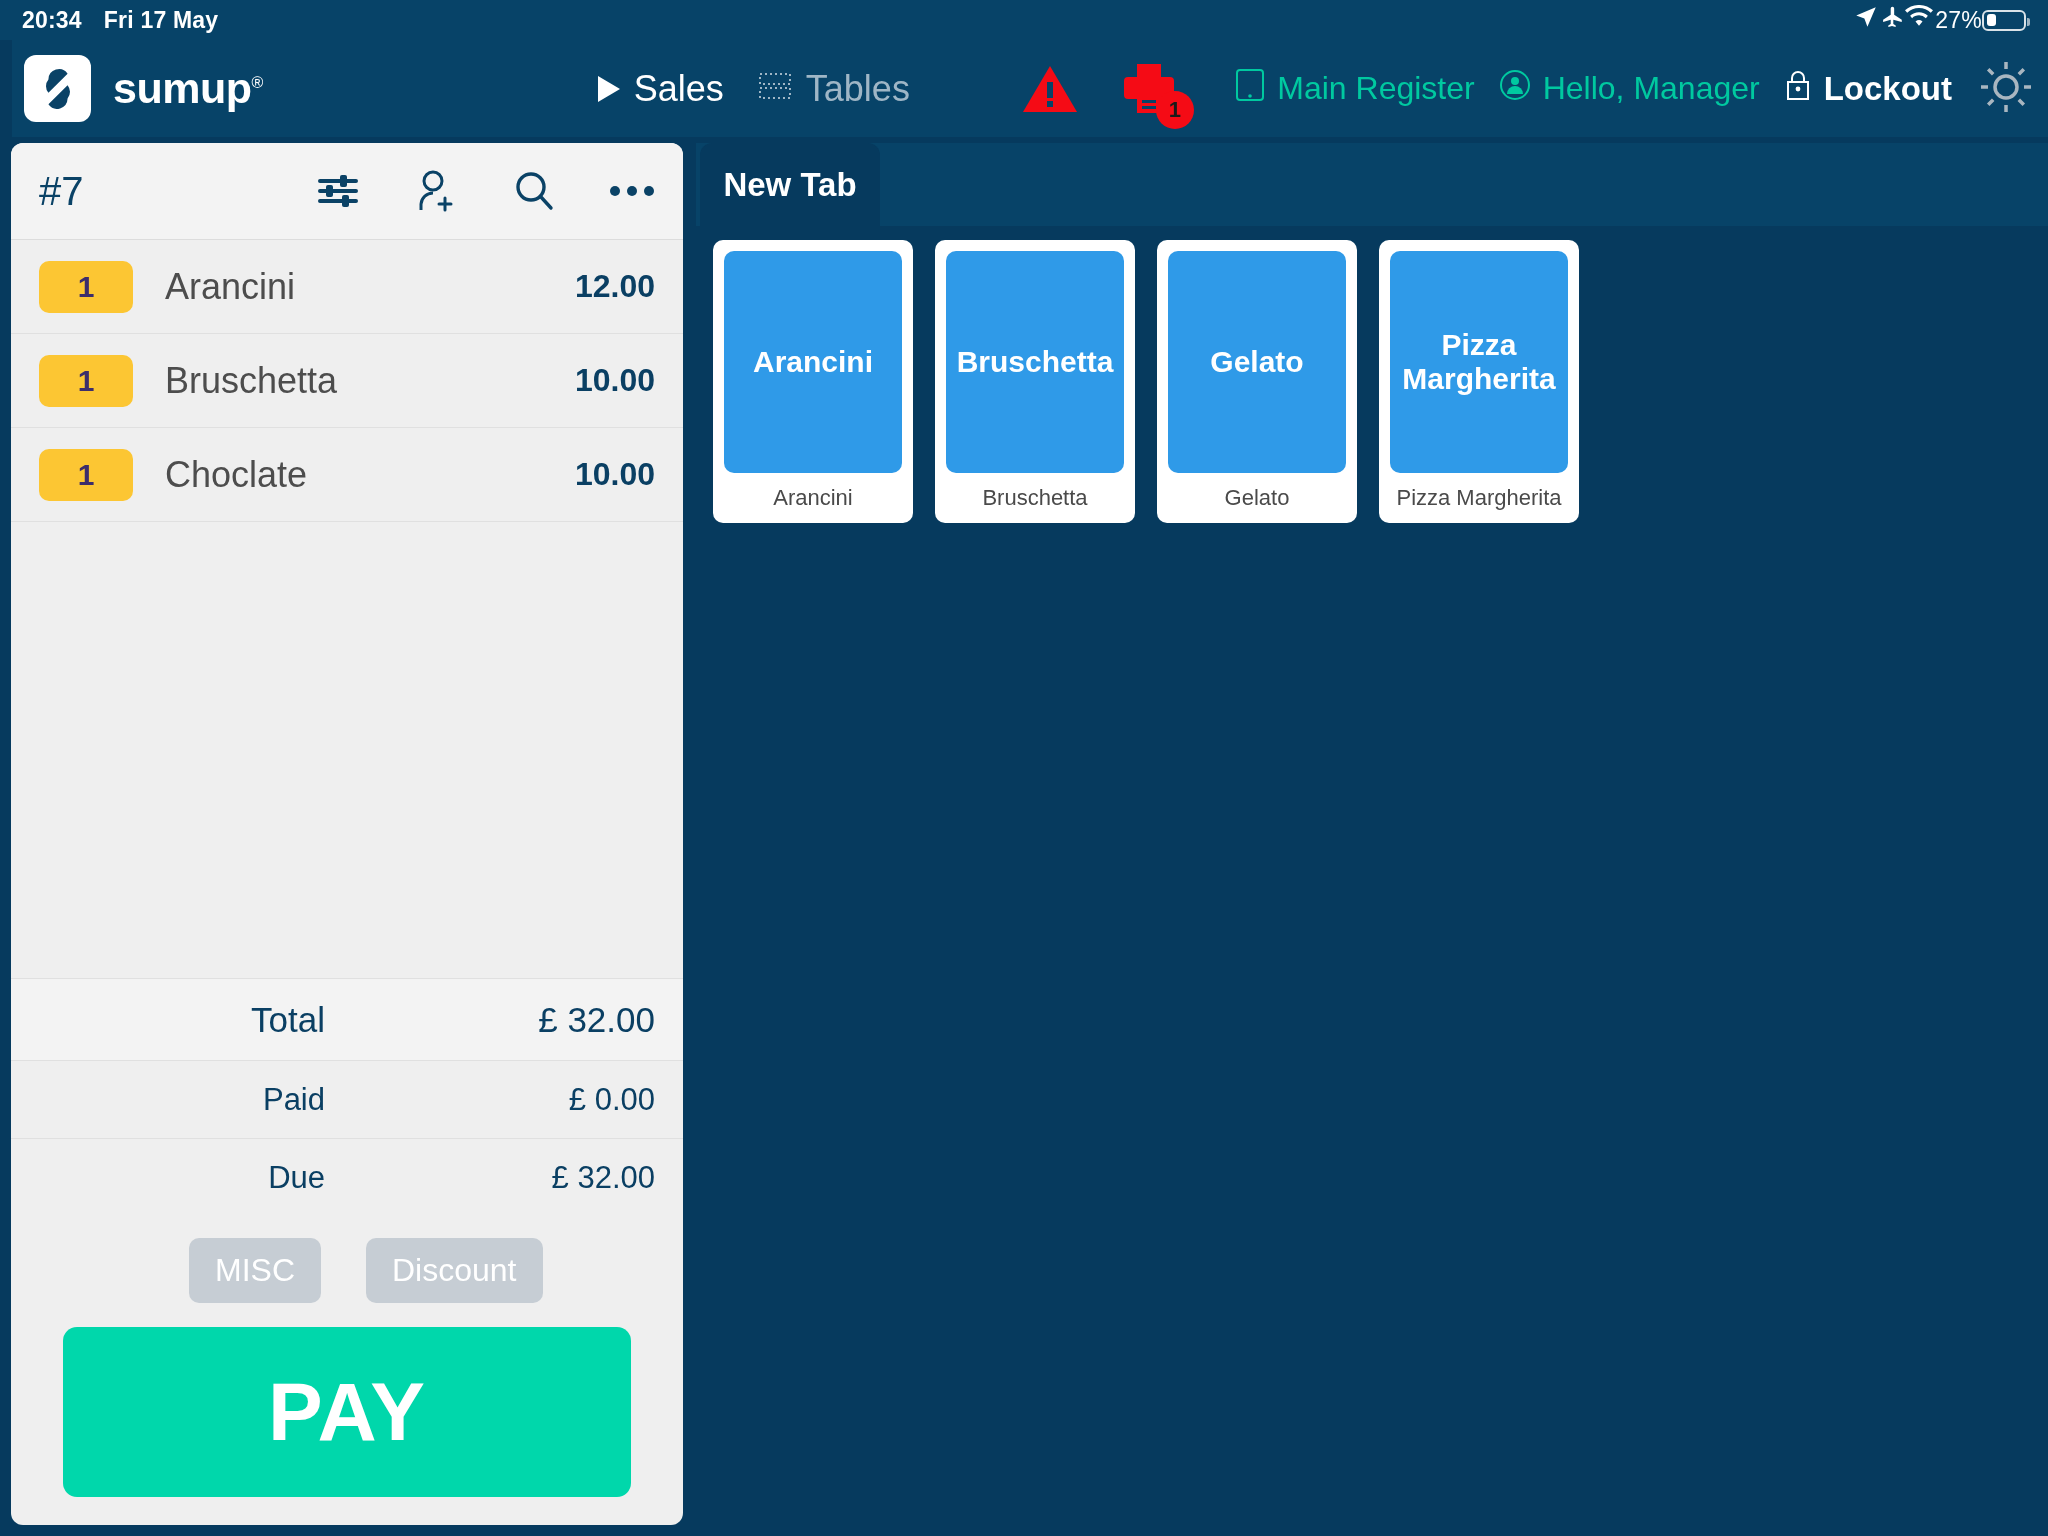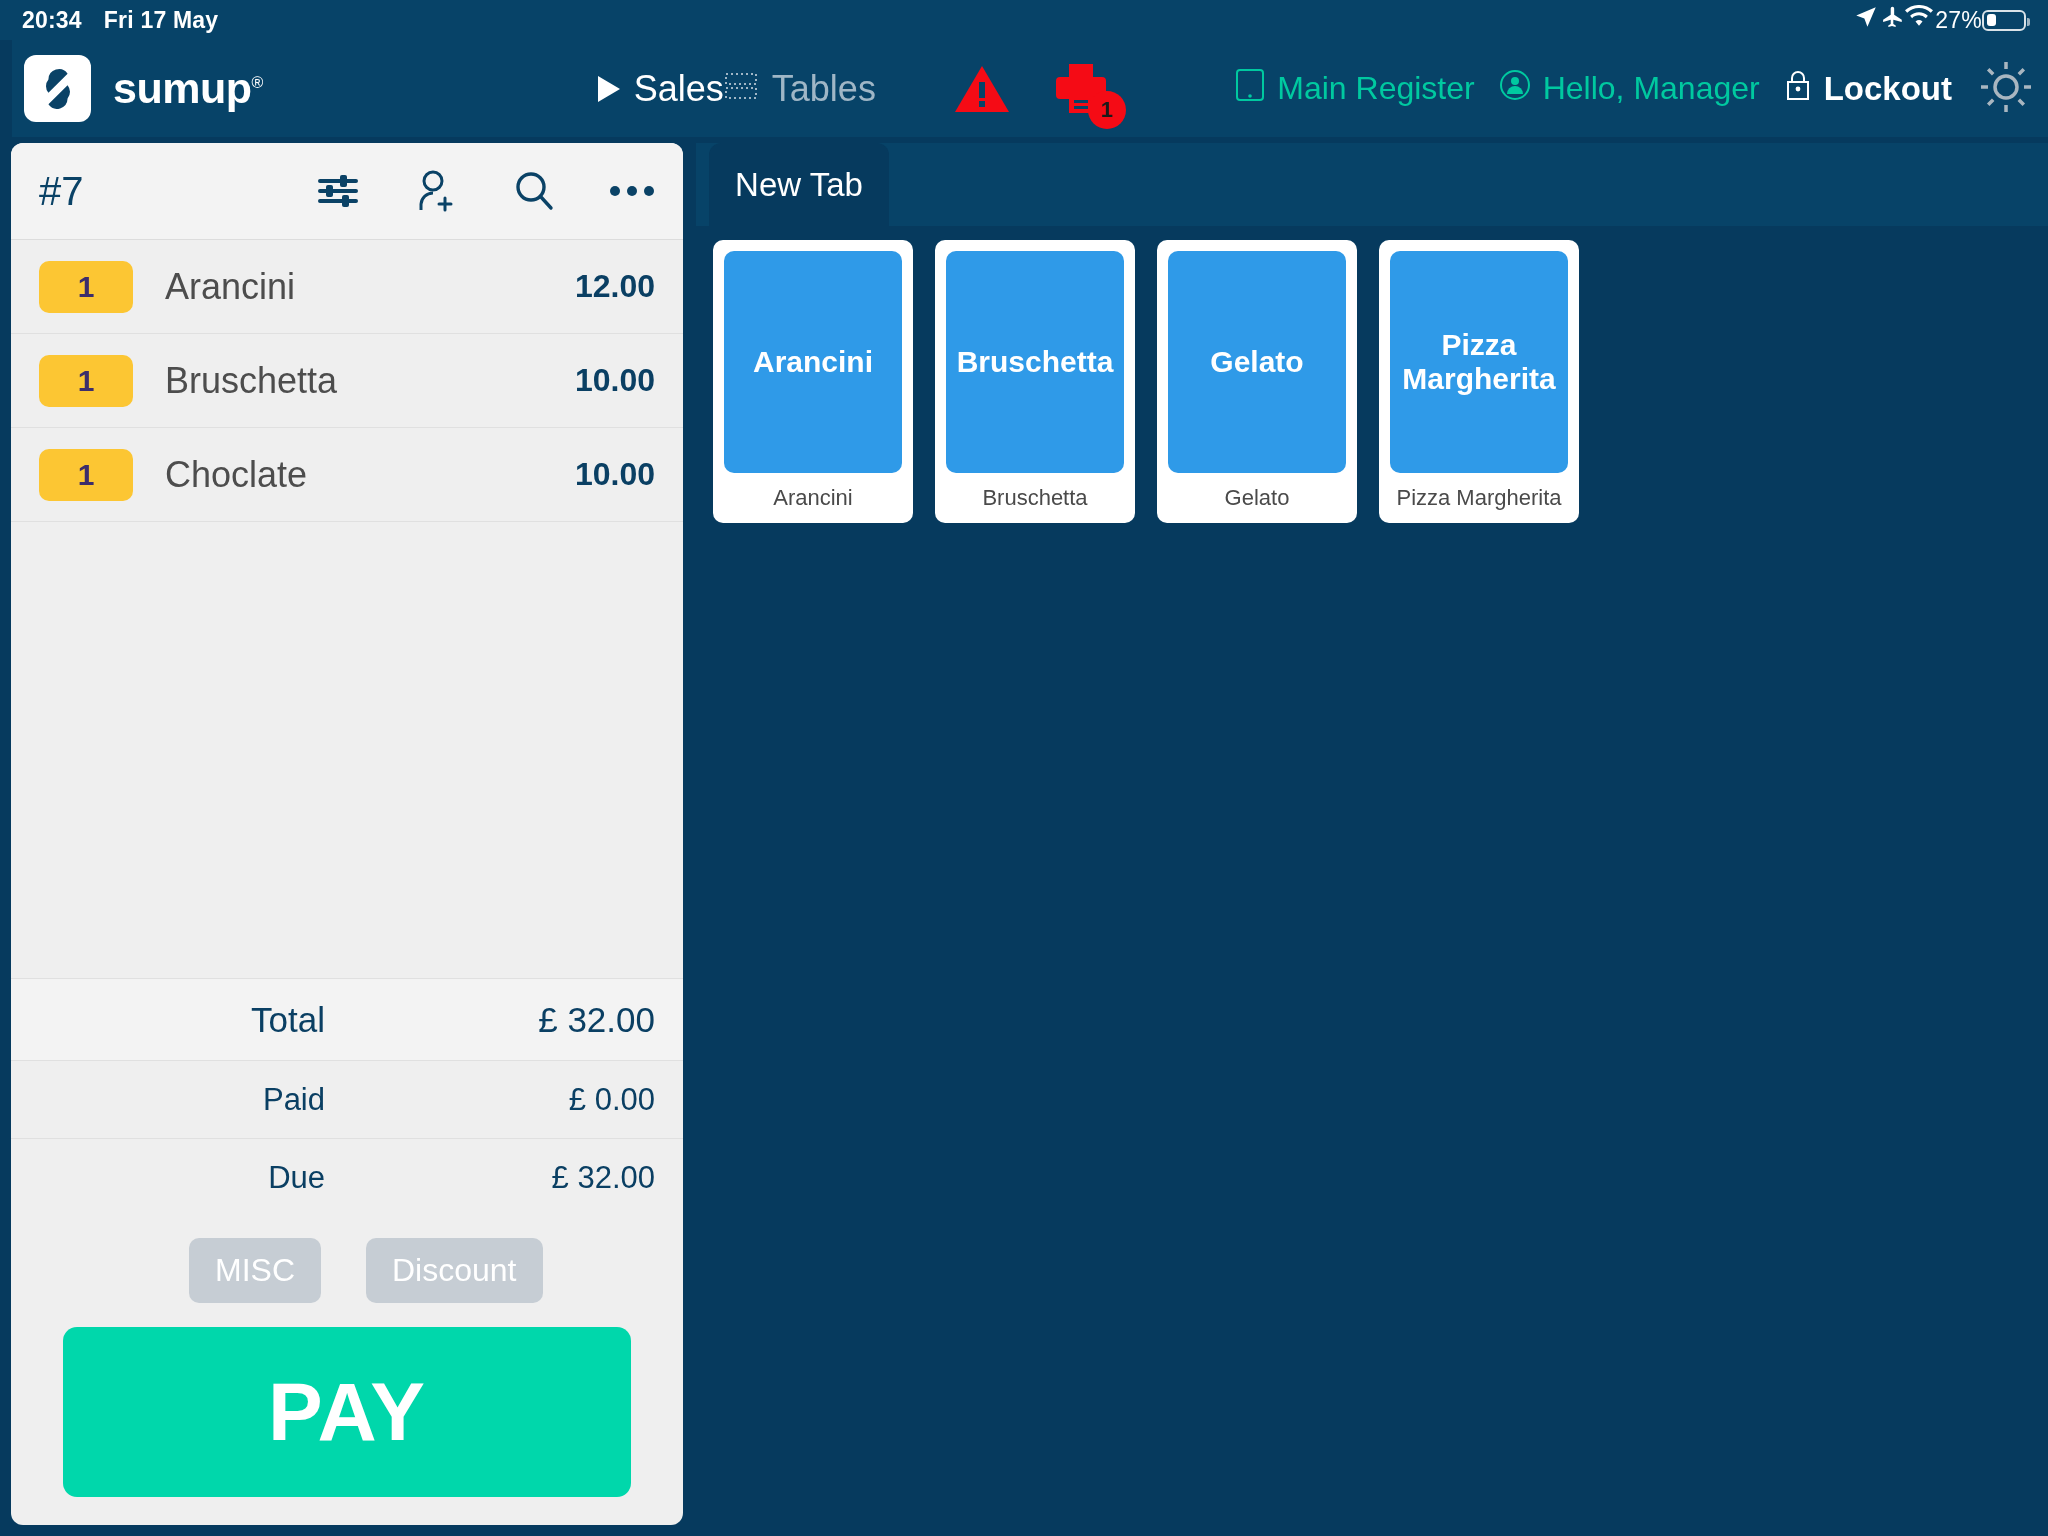--- a/index.html
+++ b/index.html
@@ -38,21 +38,21 @@
     background: #074368; display: flex; align-items: center;
   }
   .brand { display: flex; align-items: center; margin-left: 12px; }
   .logo-tile {
     width: 67px; height: 67px; background: #ffffff; border-radius: 12px;
     display: flex; align-items: center; justify-content: center;
   }
   .wordmark { margin-left: 22px; color: #fff; font-size: 43px; font-weight: 700; letter-spacing: -0.5px; }
   .wordmark sup { font-size: 16px; vertical-align: super; font-weight: 400; }
 
-  .nav-center { display: flex; align-items: center; margin-left: 335px; }
+  .nav-center { display: flex; align-items: center; margin-left: 335px; gap: 34px; }
   .nav-item { display: flex; align-items: center; gap: 14px; font-size: 36px; }
   .nav-item.active { color: #ffffff; }
   .nav-item.dim { color: #9fb6c6; }
   .play-tri {
     width: 0; height: 0; border-left: 22px solid #ffffff;
     border-top: 13px solid transparent; border-bottom: 13px solid transparent;
   }
 
   .alerts { display: flex; align-items: center; gap: 42px; margin-left: 78px; }
   .warn-tri { position: relative; width: 56px; height: 50px; }
@@ -119,24 +119,24 @@
     border: none; border-radius: 14px; font-size: 82px; font-weight: 700;
     letter-spacing: 1px; font-family: inherit;
   }
 
   
   .tabbar {
     position: absolute; left: 696px; top: 143px; width: 1352px; height: 83px;
     background: #074368;
   }
   .tab {
-    position: absolute; left: 13px; top: 0; width: 180px; height: 83px;
+    position: absolute; left: 4px; top: 0; width: 180px; height: 83px;
     background: #063a5e; border-radius: 12px 12px 0 0;
     display: flex; align-items: center; justify-content: center;
-    color: #ffffff; font-size: 33px; font-weight: 400;
+    color: #ffffff; font-size: 33px; font-weight: 700;
   }
   .catalog {
     position: absolute; left: 696px; top: 226px; width: 1352px; height: 1310px;
     background: #063a5e; padding: 14px 0 0 17px;
   }
   .tiles { display: flex; gap: 22px; }
   .tile {
     width: 200px; background: #ffffff; border-radius: 10px;
     padding: 11px 11px 0 11px; display: flex; flex-direction: column; align-items: center;
   }

